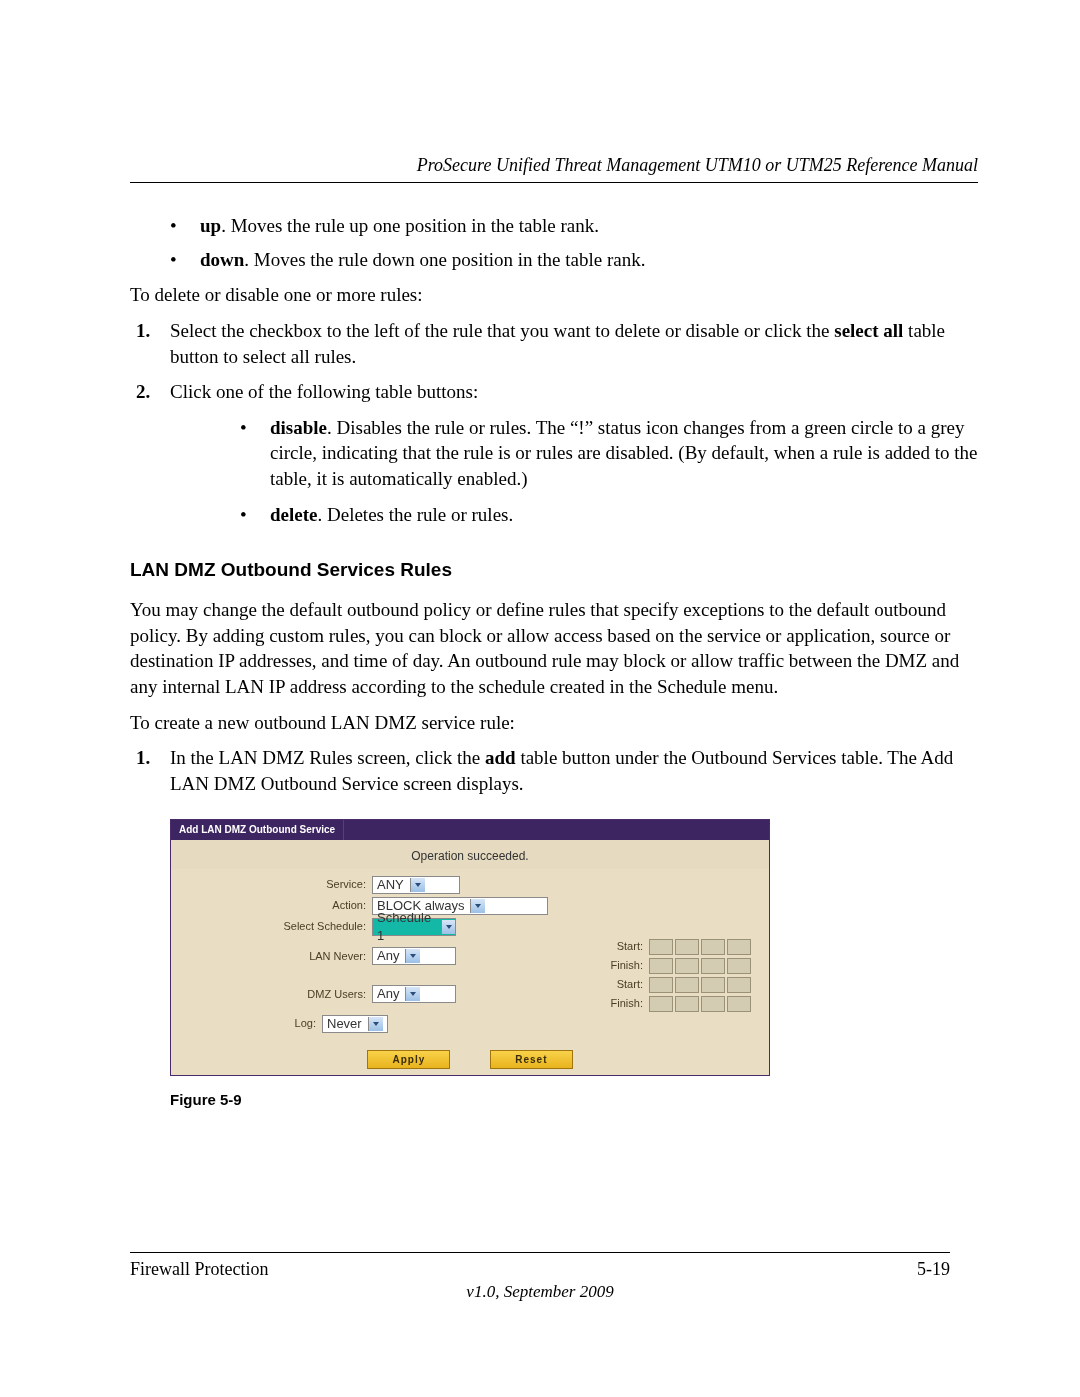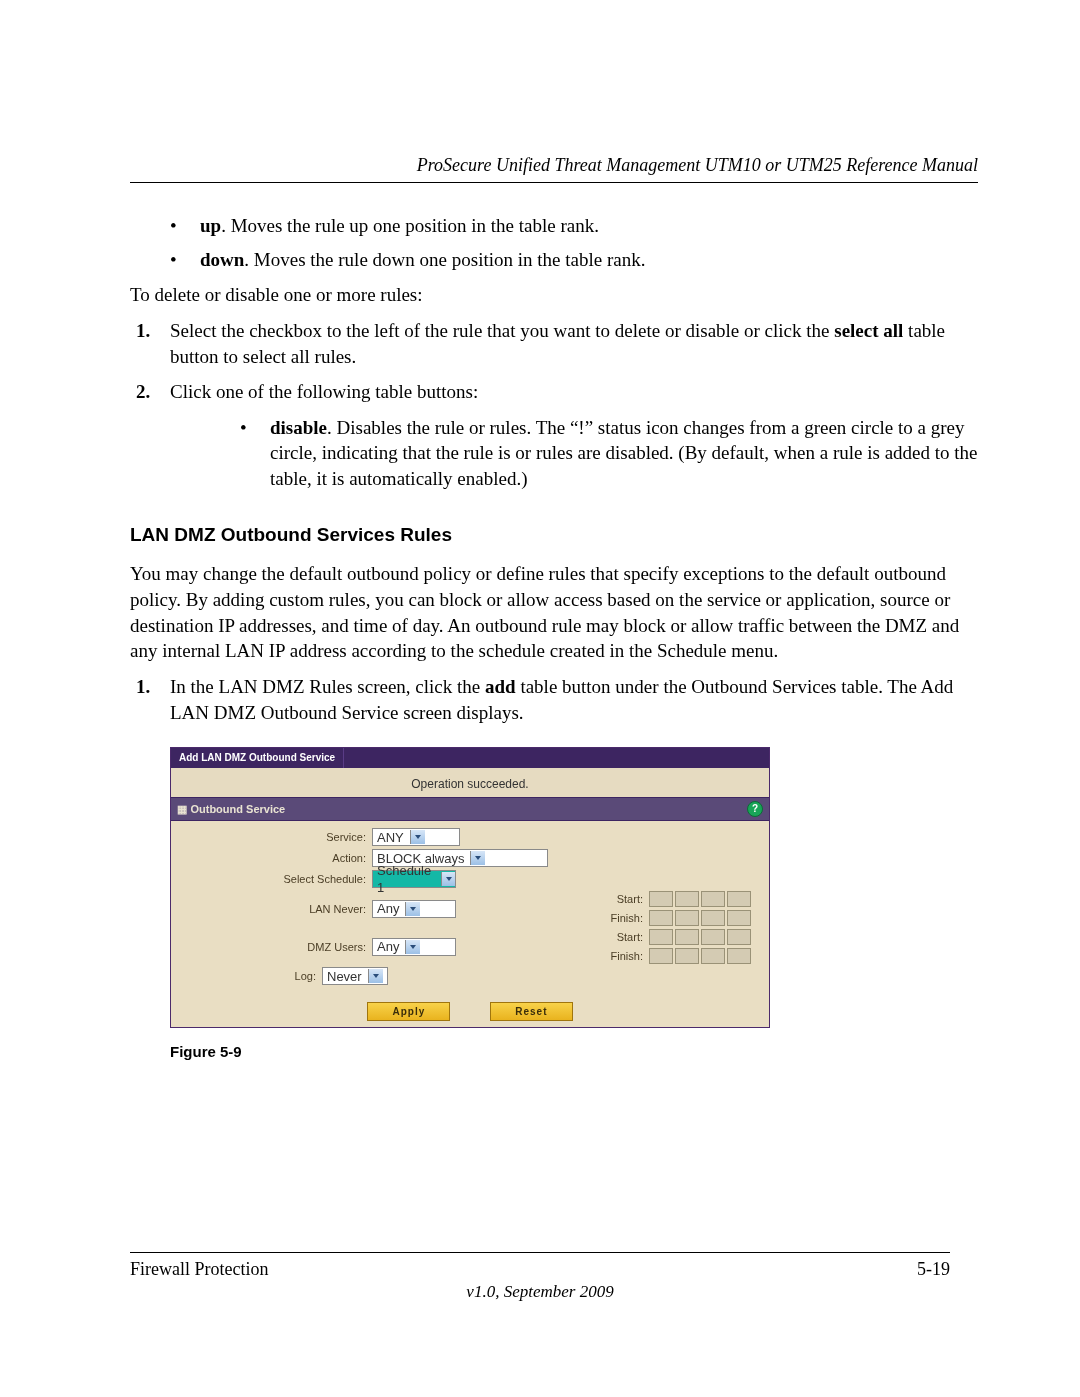--- a/index.html
+++ b/index.html
@@ -276,46 +276,46 @@
         <span class="num">1.</span>
         <span>Select the checkbox to the left of the rule that you want to delete or disable or click the </span><b>select all</b><span> table button to select all rules.</span>
       </li>
       <li>
         <span class="num">2.</span>
         <span>Click one of the following table buttons:</span>
         <ul class="subbullets">
           <li>
             <b>disable</b><span>. Disables the rule or rules. The “!” status icon changes from a green circle to a grey circle, indicating that the rule is or rules are disabled. (By default, when a rule is added to the table, it is automatically enabled.)</span>
           </li>
+          <li>
+            <b>delete</b><span>. Deletes the rule or rules.</span>
+          </li>
         </ul>
       </li>
     </ol>
 
     <div class="section-heading">LAN DMZ Outbound Services Rules</div>
 
     <p class="para">You may change the default outbound policy or define rules that specify exceptions to the default outbound policy. By adding custom rules, you can block or allow access based on the service or application, source or destination IP addresses, and time of day. An outbound rule may block or allow traffic between the DMZ and any internal LAN IP address according to the schedule created in the Schedule menu.</p>
 
+    <p class="para">To create a new outbound LAN DMZ service rule:</p>
 
     <ol class="numbered">
       <li>
         <span class="num">1.</span>
         <span>In the LAN DMZ Rules screen, click the </span><b>add</b><span> table button under the Outbound Services table. The Add LAN DMZ Outbound Service screen displays.</span>
       </li>
     </ol>
 
     <div class="figure-wrap">
       <div class="app-panel">
         <div class="app-tabbar">
           <div class="app-tab">Add LAN DMZ Outbound Service</div>
         </div>
         <div class="status-line">Operation succeeded.</div>
-        <div class="section-bar">
-          <span>▦ <span>Outbound Service</span></span>
-          <span class="help-badge">?</span>
-        </div>
         <div class="form-area">
 
           <div class="form-row">
             <div class="form-label">Service:</div>
             <div class="form-control">
               <span class="select-box" style="width:82px">
                 <span class="sel-text">ANY</span>
                 <span class="select-btn"></span>
               </span>
             </div>

